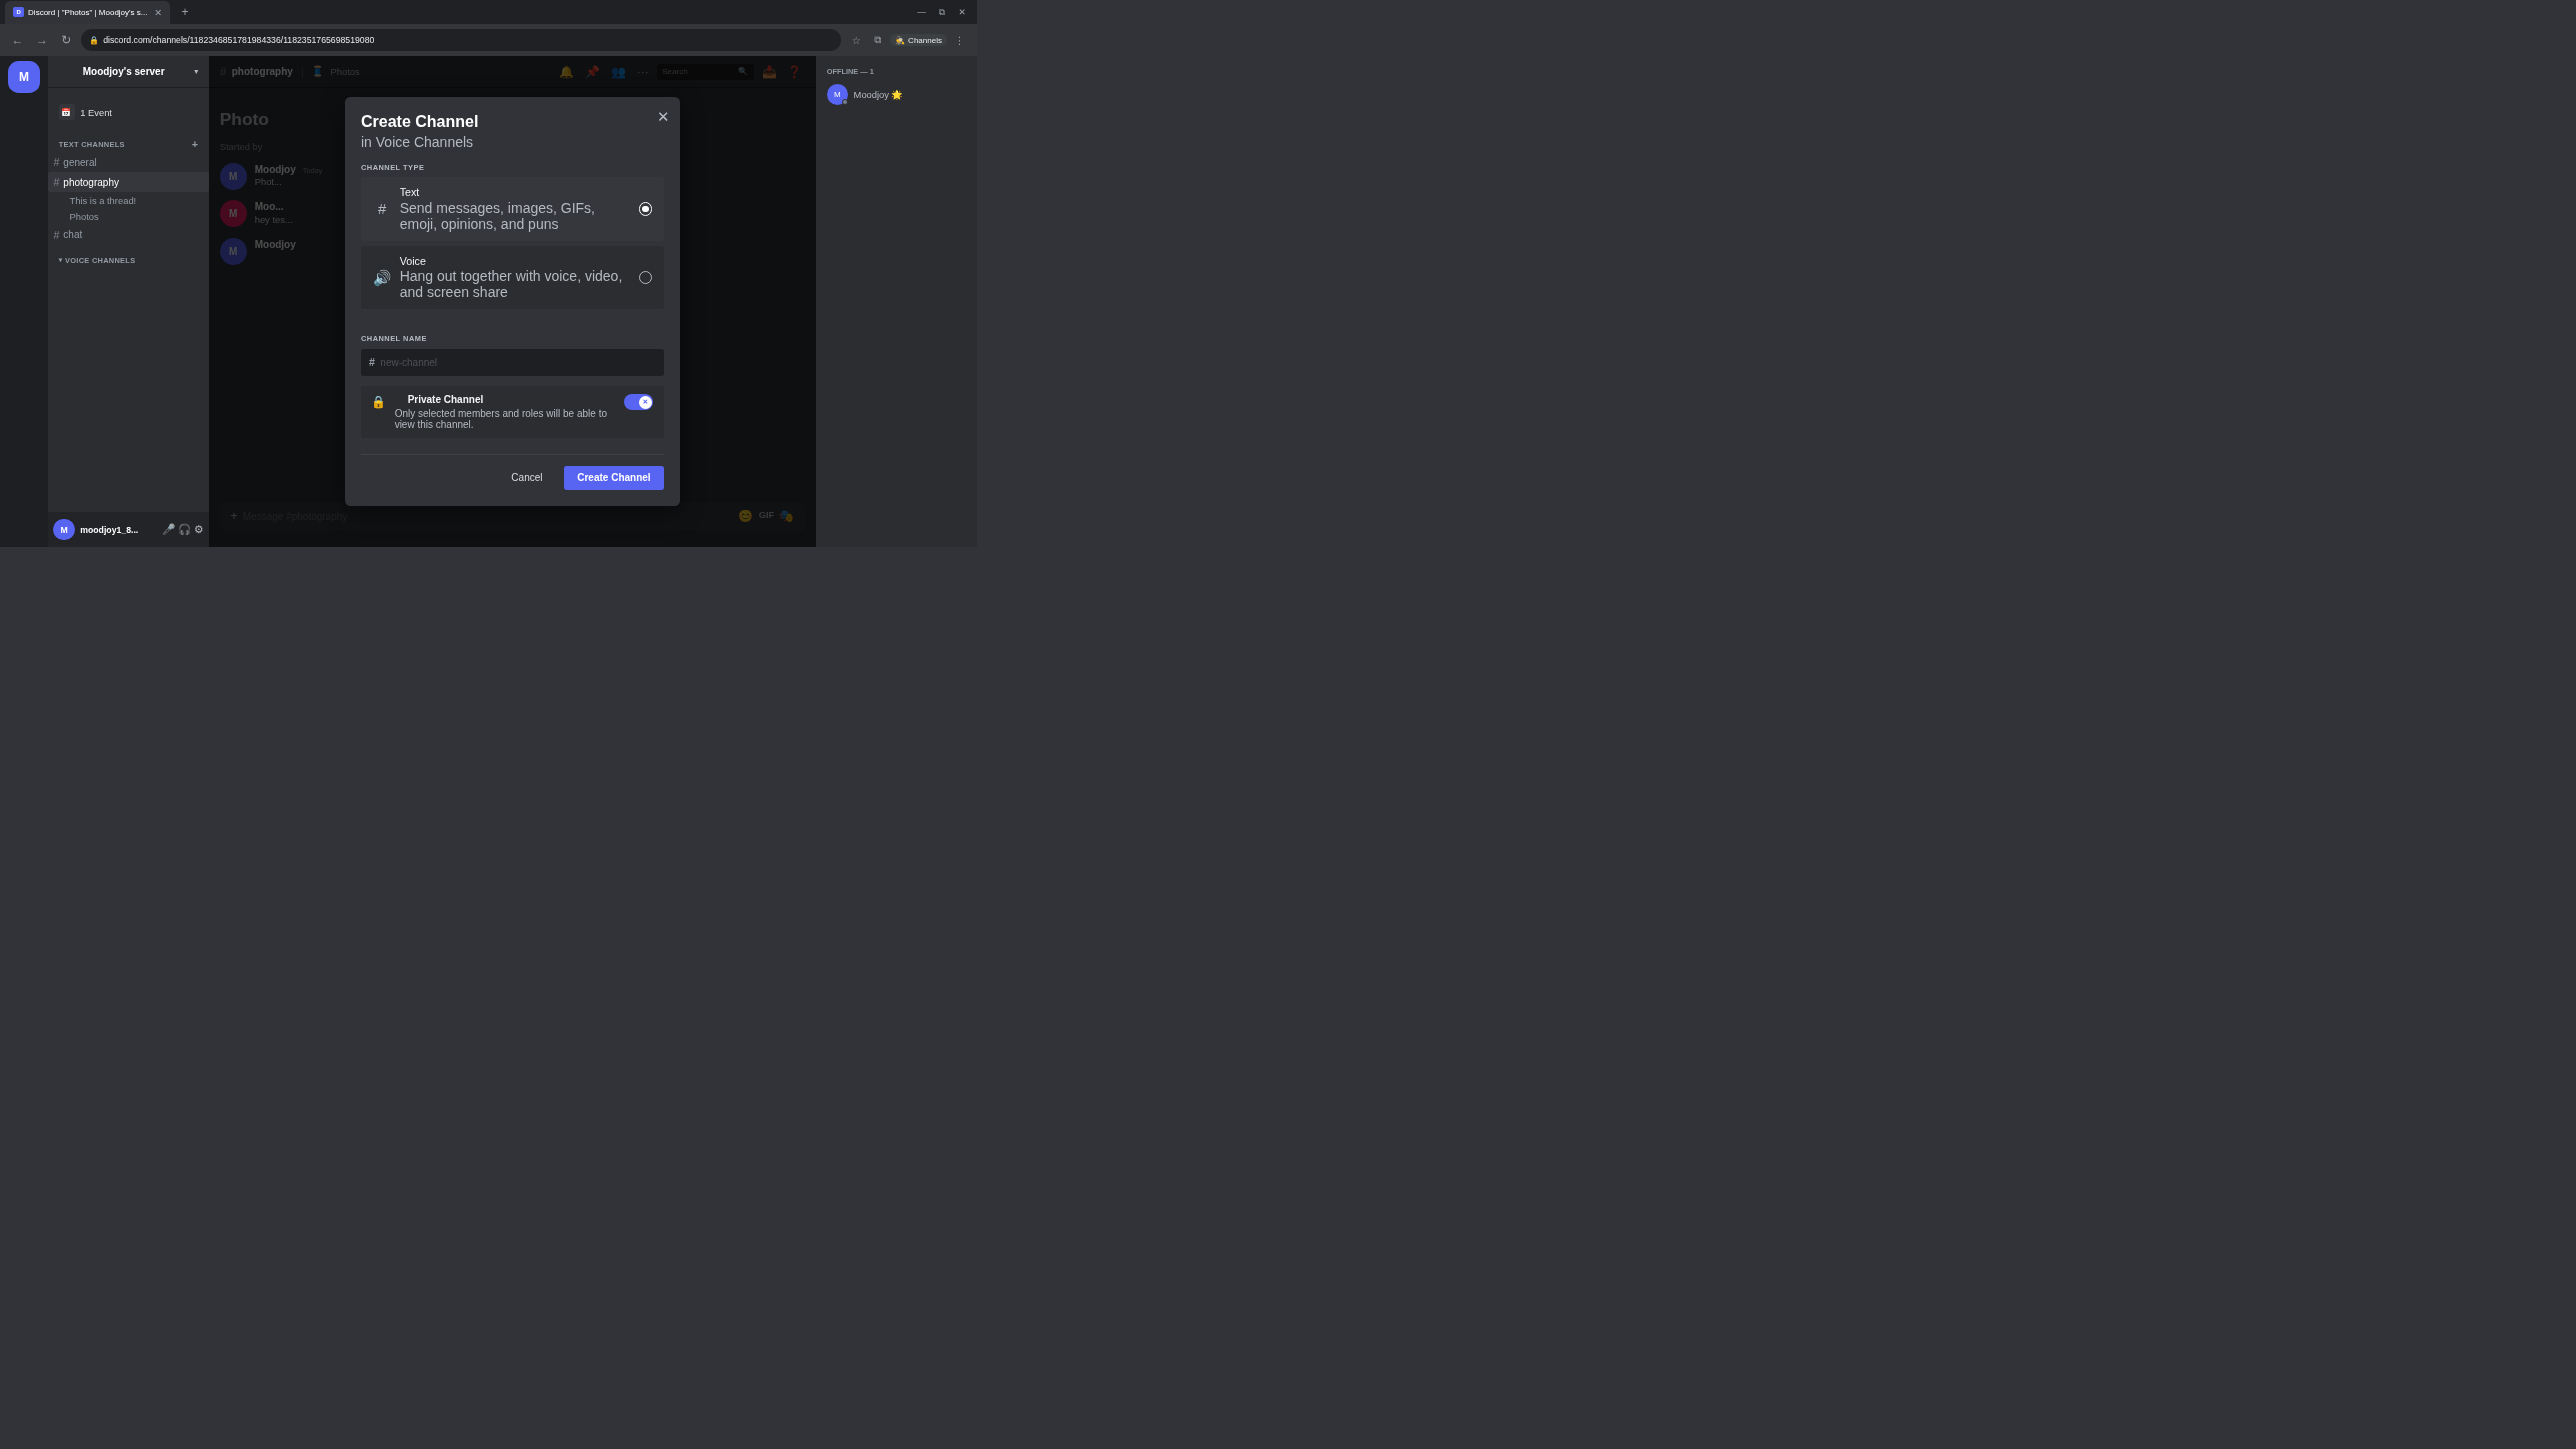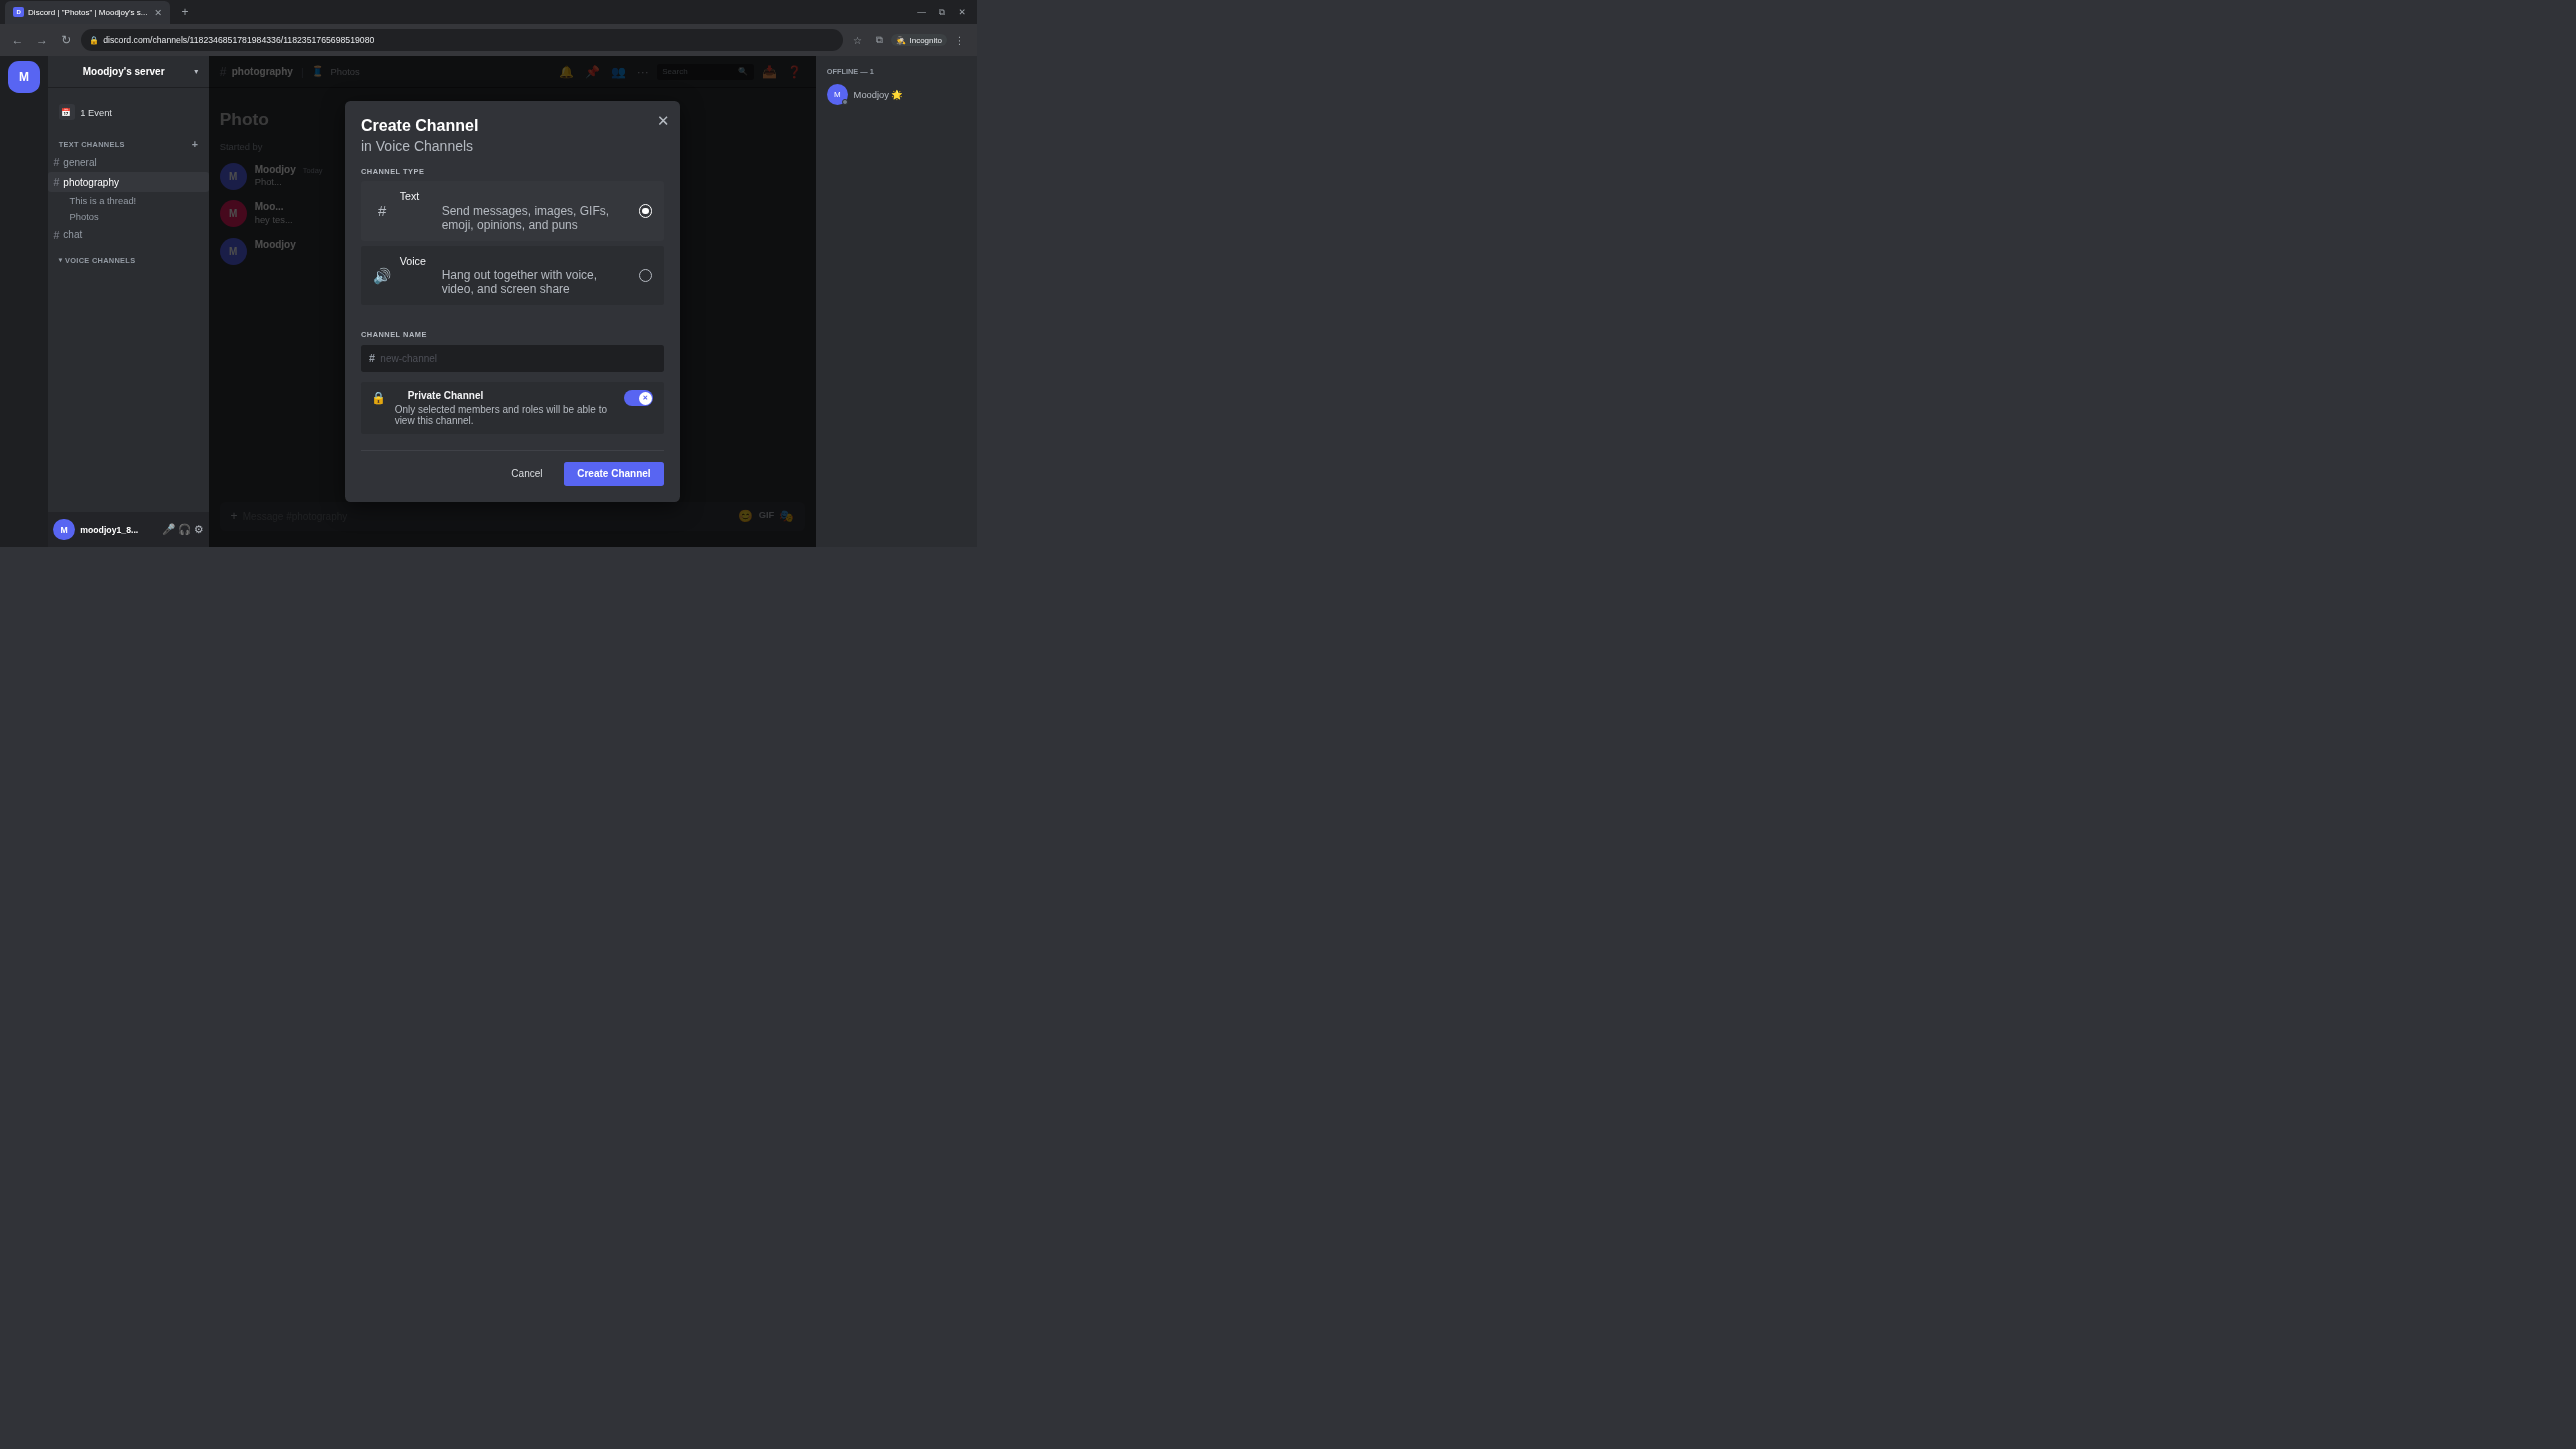--- a/index.html
+++ b/index.html
@@ -470,23 +470,22 @@
       text-align: center;
     }
     .type-info { flex: 1; }
     .type-name {
       color: #f2f3f5;
       font-size: 10.7px;
       font-weight: 500;
     }
     .type-desc {
       color: #b5bac1;
-      font-size: 12px;
+      font-size: 14px;
       margin-top: 1.3px;
-      margin-left: 42px;
     }
     .type-radio {
       width: 13.4px; height: 13.4px;
       border-radius: 50%;
       border: 1.3px solid #b5bac1;
       display: flex; align-items: center; justify-content: center;
     }
     .type-radio.checked {
       border-color: #fff;
     }
@@ -664,21 +663,21 @@
     <div class="nav-btn">↻</div>
     <div class="address-bar">
       <span class="lock-icon">🔒</span>
       <span>discord.com/channels/1182346851781984336/1182351765698519080</span>
     </div>
     <div class="nav-right">
       <div class="nav-right-btn">☆</div>
       <div class="nav-right-btn">⧉</div>
       <div class="incognito-badge">
         <span>🕵</span>
-        <span>Incognito</span>
+        <span>Channels</span>
       </div>
       <div class="nav-right-btn">⋮</div>
     </div>
   </div>
 </div>
 
 <div class="app-container">
   <div class="discord-app">
 
     <div class="server-list">

